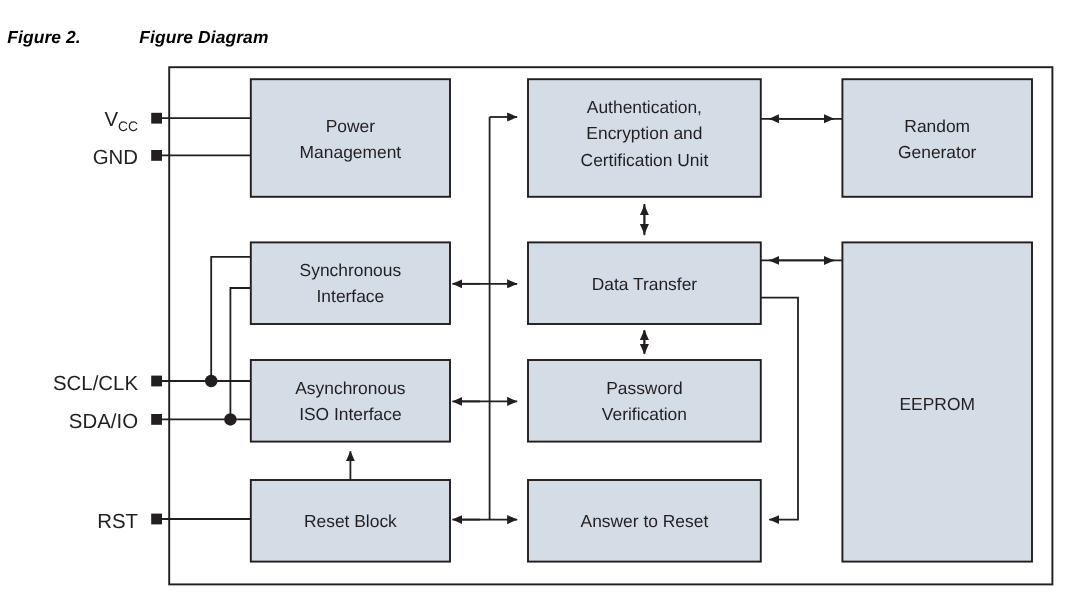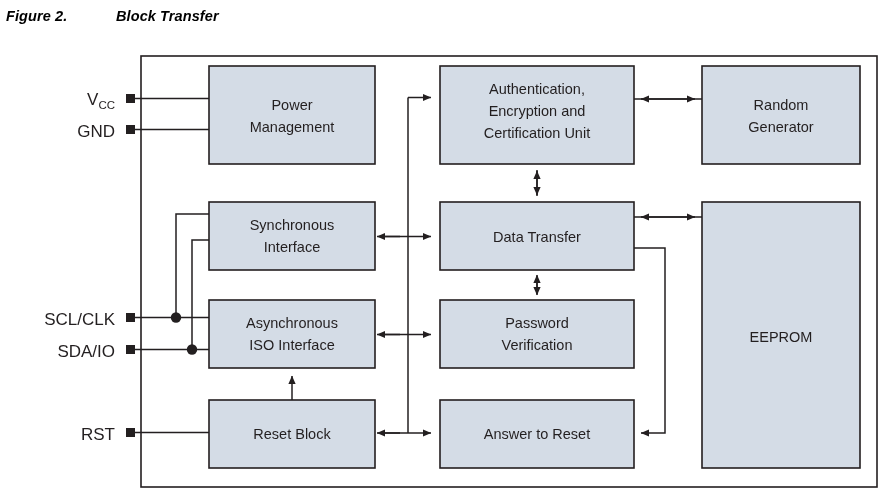--- a/index.html
+++ b/index.html
@@ -1,39 +1,39 @@
 <!DOCTYPE html>
 <html><head>
 <meta charset="utf-8">
 <style>
   html,body{margin:0;padding:0;background:#ffffff;}
   body{width:896px;height:495px;overflow:hidden;
        font-family:"Liberation Sans","DejaVu Sans",sans-serif;color:#000;}
   #page{position:relative;width:896px;height:495px;}
   .fig-caption{position:absolute;left:6px;top:8px;font-style:italic;font-weight:bold;
                font-size:14.5px;letter-spacing:.1px;white-space:pre;}
-  .fig-caption .num{display:inline-block;width:110px;}
+  .fig-caption .num{display:inline-block;width:110px;margin-top:16px;}
   svg{position:absolute;left:0;top:0;}
   .blk{fill:#d4dce6;stroke:#231f20;stroke-width:1.6;}
   .chipborder{fill:none;stroke:#231f20;stroke-width:1.6;}
   .wire{stroke:#231f20;stroke-width:1.5;fill:none;}
   .pin{fill:#231f20;}
   .dot{fill:#231f20;}
   .blbl{font-family:"Liberation Sans","DejaVu Sans",sans-serif;font-size:14.5px;
         fill:#231f20;text-anchor:middle;}
   .plbl{font-family:"Liberation Sans","DejaVu Sans",sans-serif;font-size:17px;
         fill:#231f20;text-anchor:end;}
   .sub{font-size:11.5px;}
 </style>
 </head>
 <body>
 
 <div id="page">
 
-  <div class="fig-caption"><span class="num">Figure 2.</span><span>Block Transfer</span></div>
+  <div class="fig-caption"><span class="num">Figure 2.</span><span>Figure Diagram</span></div>
 
   <svg width="896" height="495" viewBox="0 0 896 495">
     <defs>
       <marker id="ah" markerWidth="9" markerHeight="9" refX="8.4" refY="4.2" orient="auto" markerUnits="userSpaceOnUse">
         <path d="M0,0.4 L8.6,4.2 L0,8 z" fill="#231f20"></path>
       </marker>
       <marker id="ahs" markerWidth="9" markerHeight="9" refX="8.4" refY="4.2" orient="auto" markerUnits="userSpaceOnUse">
         <path d="M0,0.4 L8.6,4.2 L0,8 z" fill="#231f20"></path>
       </marker>
     </defs>

